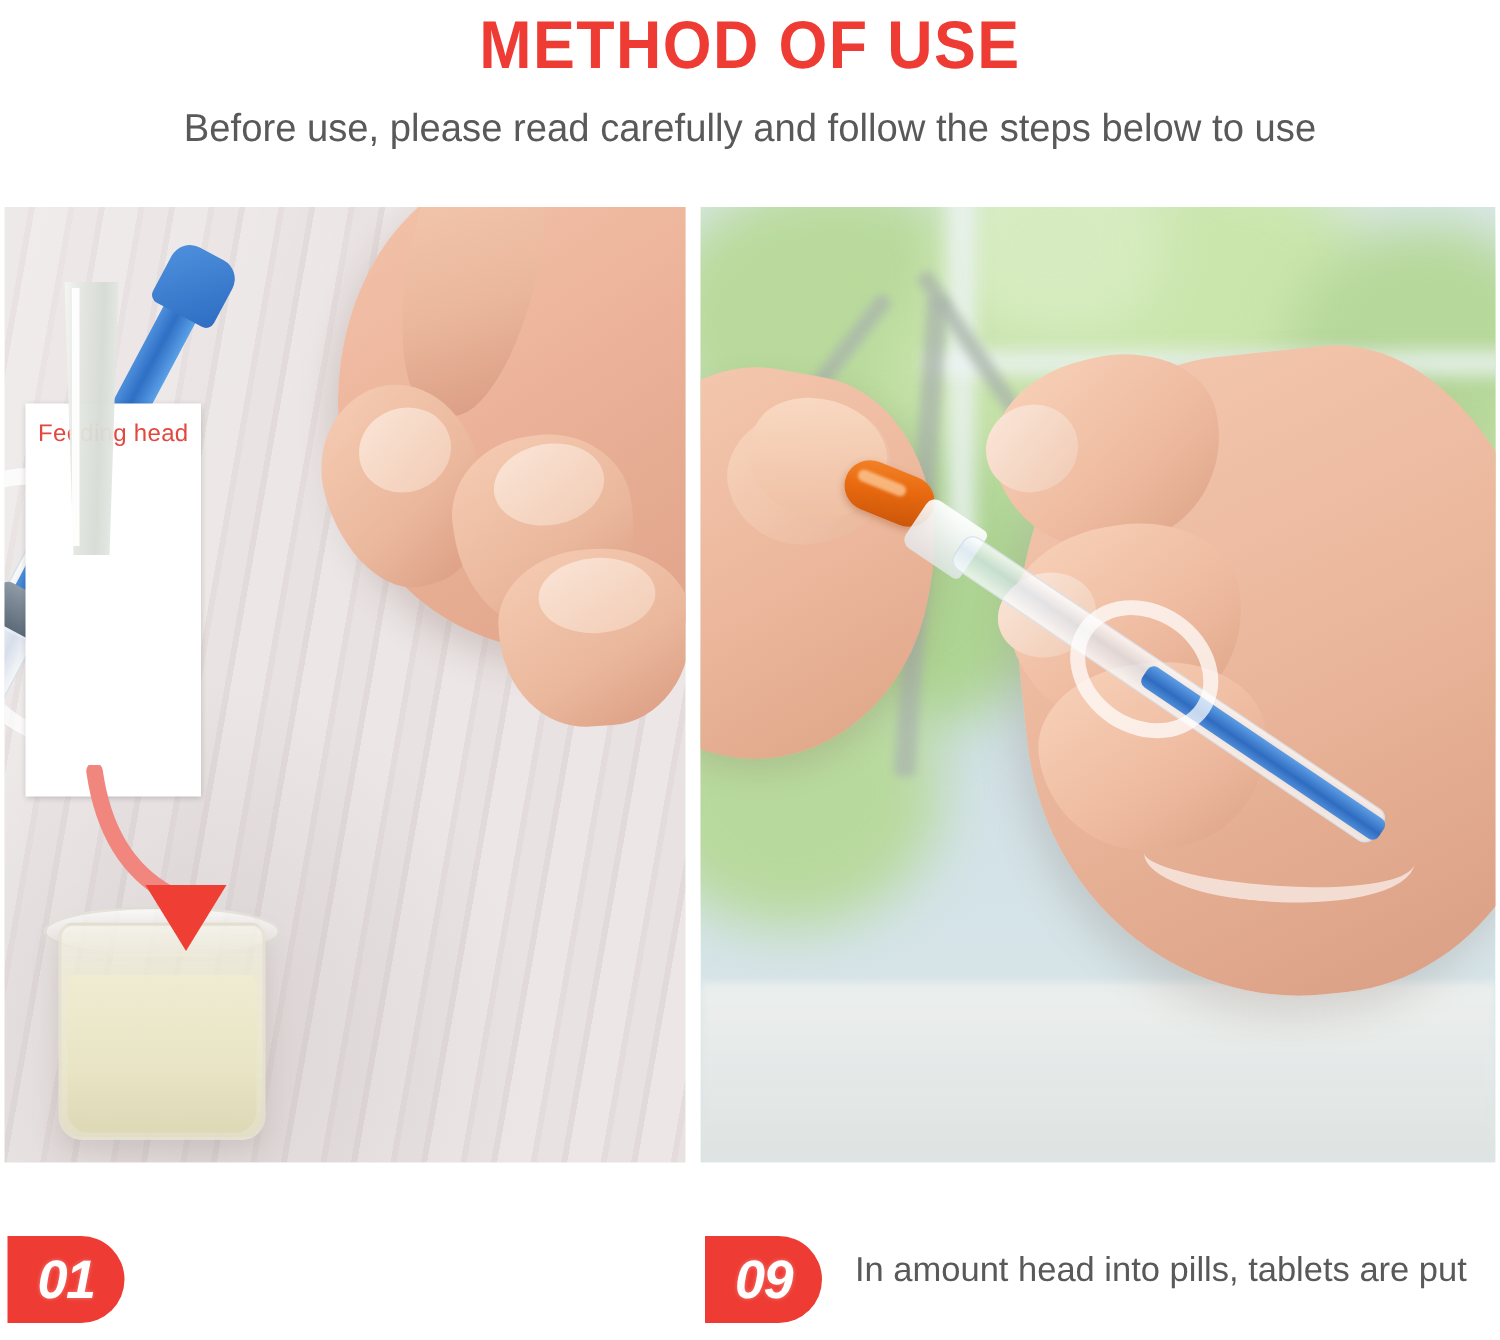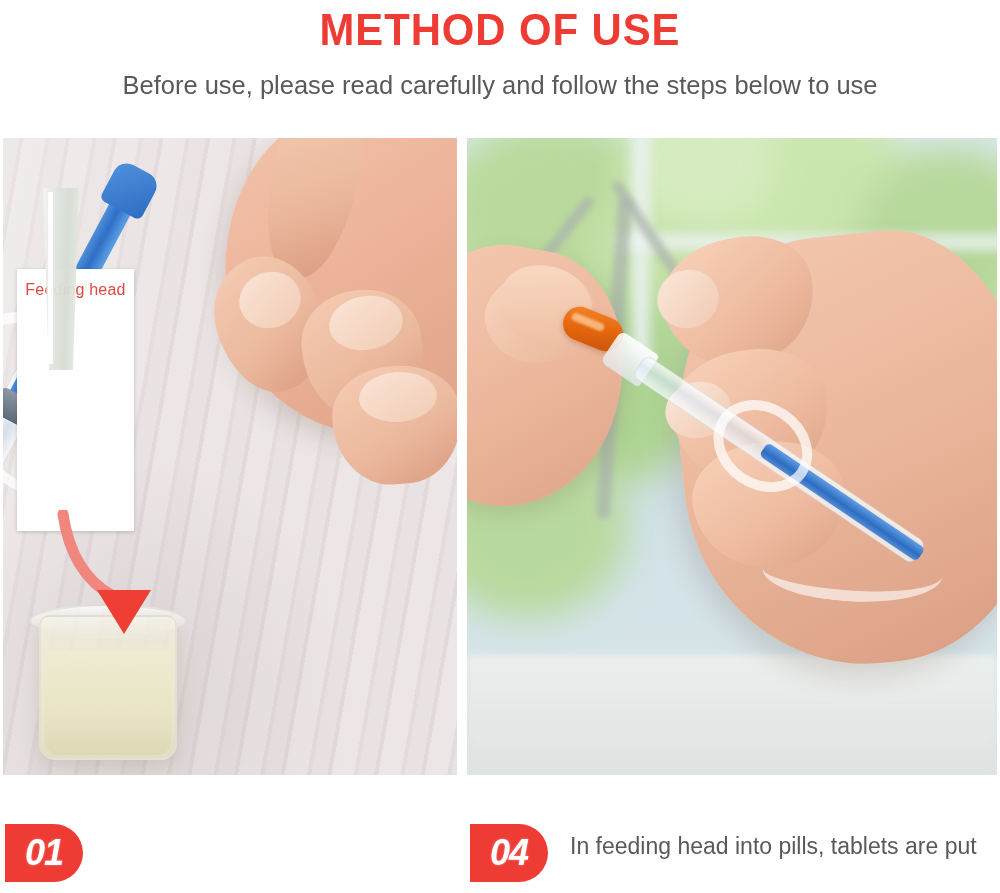--- a/index.html
+++ b/index.html
@@ -499,16 +499,16 @@
   </div>
 </div>
 
 <div class="steps">
 
   <div class="step step-1">
     <div class="step-badge">01</div>
   </div>
 
   <div class="step step-2">
-    <div class="step-badge">04</div>
-    <div class="step-text">In feeding head into pills, tablets are put</div>
+    <div class="step-badge">09</div>
+    <div class="step-text">In amount head into pills, tablets are put</div>
   </div>
 </div>
 
 </body></html>

